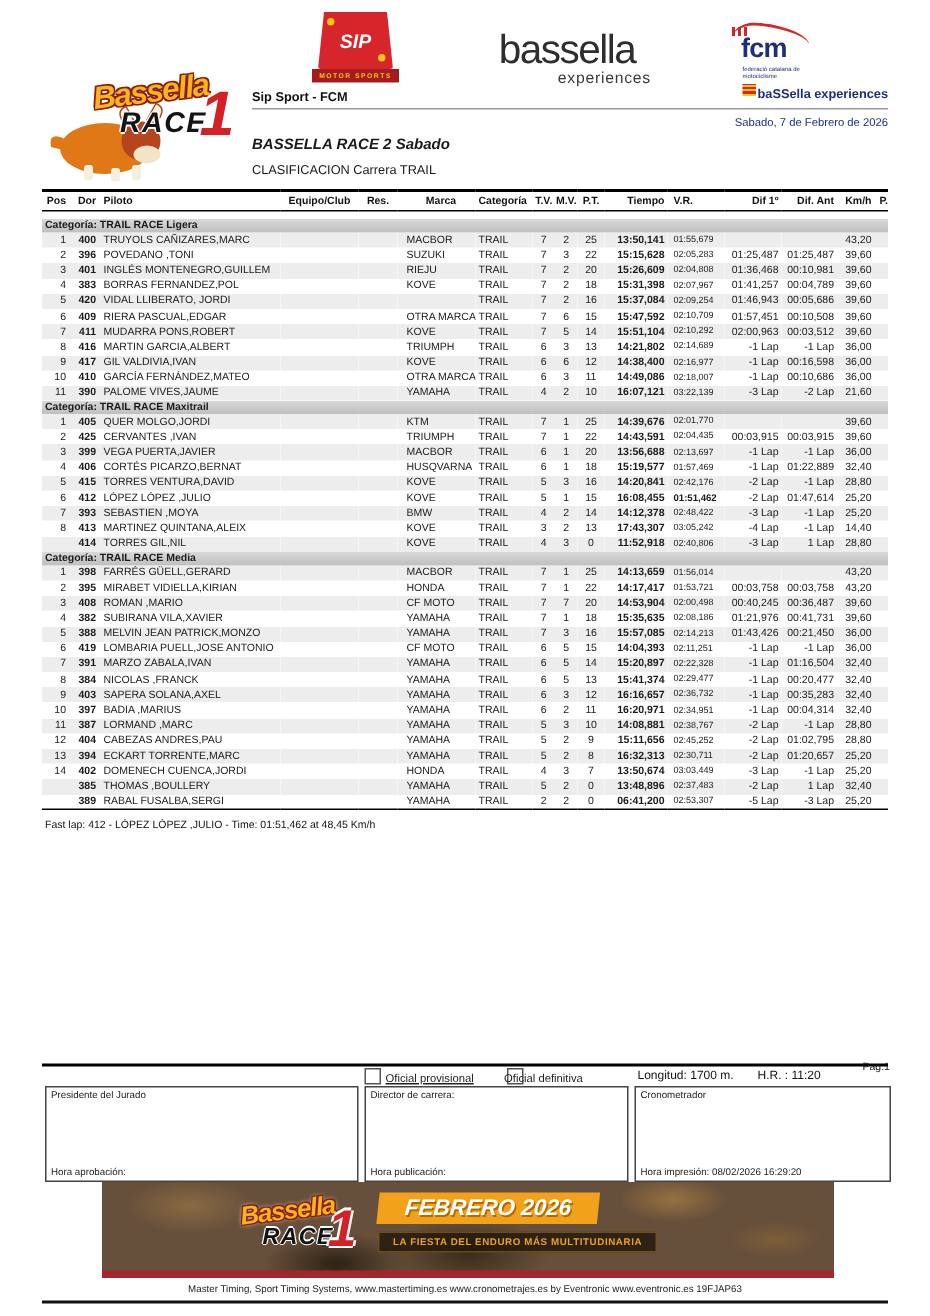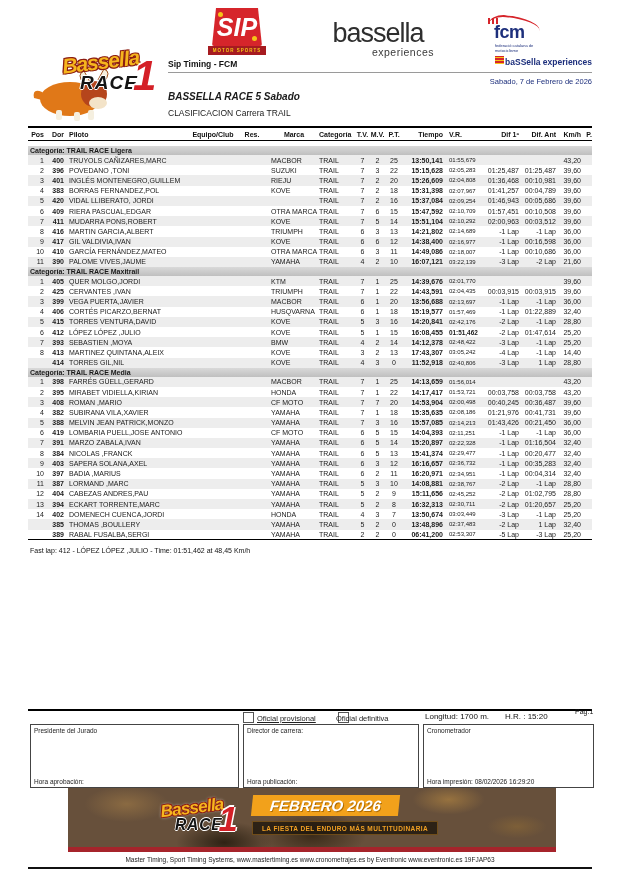--- a/index.html
+++ b/index.html
@@ -18,21 +18,21 @@
     text-shadow:-1px -1px 0 #8c1d12,1px -1px 0 #8c1d12,-1px 1px 0 #8c1d12,1px 1px 0 #8c1d12;}
   .race-word2{position:absolute;left:50px;top:34px;font-size:19px;font-weight:900;font-style:italic;
     color:#141414;letter-spacing:1px;text-shadow:-1px 0 0 #fff,1px 0 0 #fff,0 1px 0 #fff,0 -1px 0 #fff;}
   .race-num{position:absolute;left:103px;top:14px;font-size:42px;font-weight:900;font-style:italic;
     color:#d42027;text-shadow:-2px 0 0 #fff,2px 0 0 #fff,0 2px 0 #fff,0 -2px 0 #fff;}
 
   .sip-logo{left:208px;top:8px;width:58px;height:52px;}
   .sip-top{position:absolute;left:4px;top:0;width:50px;height:38px;background:#d6252b;
     border-radius:4px 4px 2px 2px;clip-path:polygon(8% 0,92% 0,100% 100%,0 100%);
     display:flex;align-items:center;justify-content:center;}
-  .sip-top span{color:#fff;font-weight:900;font-style:italic;font-size:25px;letter-spacing:0;}
+  .sip-top span{color:#fff;font-weight:900;font-style:italic;font-size:13px;letter-spacing:0;}
   .sip-dot1,.sip-dot2{position:absolute;width:5px;height:5px;border-radius:50%;background:#f5c518;}
   .sip-dot1{left:10px;top:4px;} .sip-dot2{left:44px;top:28px;}
   .sip-band{position:absolute;left:0;top:38px;width:58px;height:9px;background:#a61b20;
     color:#f5c518;font-size:4.5px;font-weight:bold;text-align:center;line-height:9px;letter-spacing:1px;}
 
   .sip-sport-label{left:168px;top:59px;font-size:8.5px;font-weight:bold;color:#111;}
 
   .bexp-logo{left:318px;top:20px;width:120px;text-align:center;}
   .bexp-main{font-size:27px;color:#2e2e2e;letter-spacing:-1px;line-height:26px;}
   .bexp-sub{font-size:10.5px;color:#3a3a3a;text-align:right;padding-right:4px;letter-spacing:.5px;}
@@ -142,39 +142,39 @@
 
 <div class="abs sip-logo">
   <div class="sip-top">
       <span>SIP</span>
     </div>
   <div class="sip-dot1"></div>
   <div class="sip-dot2"></div>
   <div class="sip-band">MOTOR SPORTS</div>
 </div>
 
-<div class="abs sip-sport-label">Sip Timing - FCM</div>
+<div class="abs sip-sport-label">Sip Sport - FCM</div>
 
 <div class="abs bexp-logo">
   <div class="bexp-main">bassella</div>
   <div class="bexp-sub">experiences</div>
 </div>
 
 <div class="abs fcm-logo">
   <div class="fcm-check"></div>
   <div class="fcm-swoosh"></div>
   <div class="fcm-word">fcm</div>
   <div class="fcm-sub">federació catalana de motociclisme</div>
   <div class="fcm-flag"></div>
 </div>
 
 <div class="abs bexp-label">baSSella experiences</div>
 <div class="abs hdr-rule"></div>
 <div class="abs date">Sabado, 7 de Febrero de 2026</div>
-<div class="abs title">BASSELLA RACE 5  Sabado</div>
+<div class="abs title">BASSELLA RACE 2  Sabado</div>
 <div class="abs subtitle">CLASIFICACION Carrera TRAIL</div>
 
 <table class="abs results">
   <colgroup>
     <col style="width:16px">
       <col style="width:20px">
       <col style="width:123px">
       <col style="width:52px">
     <col style="width:26px">
       <col style="width:52px">
@@ -878,21 +878,21 @@
 
 <div class="abs fastlap">Fast lap: 412 - LÓPEZ  LÓPEZ ,JULIO - Time: 01:51,462 at 48,45 Km/h</div>
 
 <div class="abs foot-rule"></div>
 
 <span class="abs chk chk1"></span>
 <span class="abs chk-label chk1-label">Oficial provisional</span>
 <span class="abs chk chk2"></span>
 <span class="abs chk-label chk2-label">Oficial definitiva</span>
 <span class="abs longitud">Longitud: 1700 m.</span>
-<span class="abs hr-time">H.R. : 15:20</span>
+<span class="abs hr-time">H.R. : 11:20</span>
 <span class="abs pag">Pag.1</span>
 
 <div class="abs sig-box sig1">
   <span class="sig-title">Presidente del Jurado</span>
   <span class="sig-bottom">Hora aprobación:</span>
 </div>
 <div class="abs sig-box sig2">
   <span class="sig-title">Director de carrera:</span>
   <span class="sig-bottom">Hora publicación:</span>
 </div>

